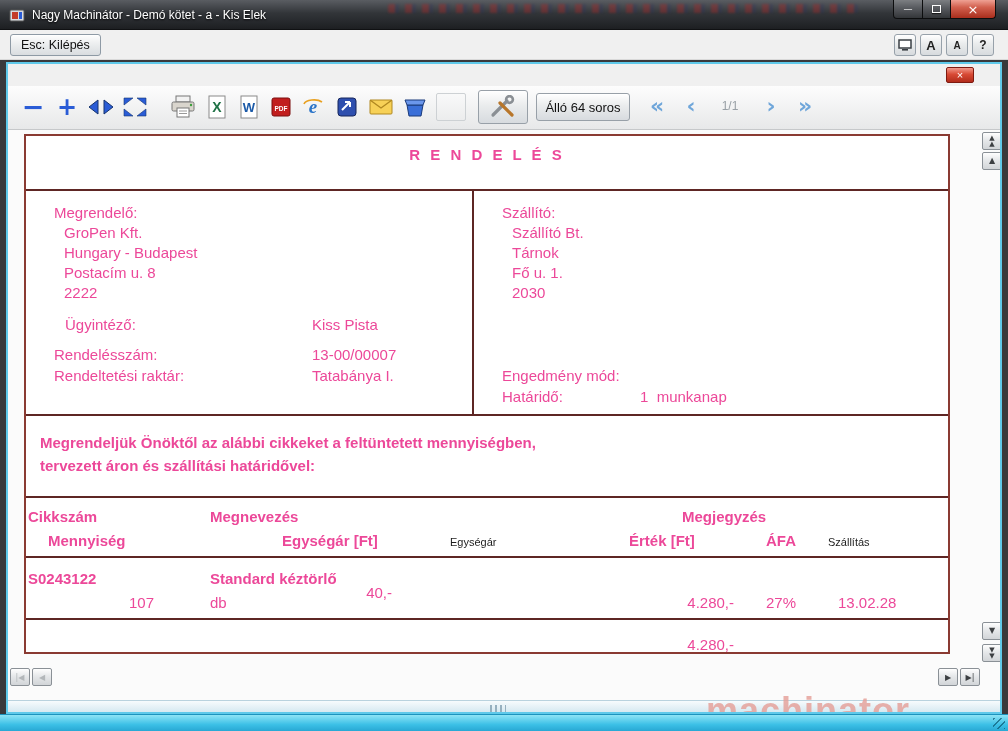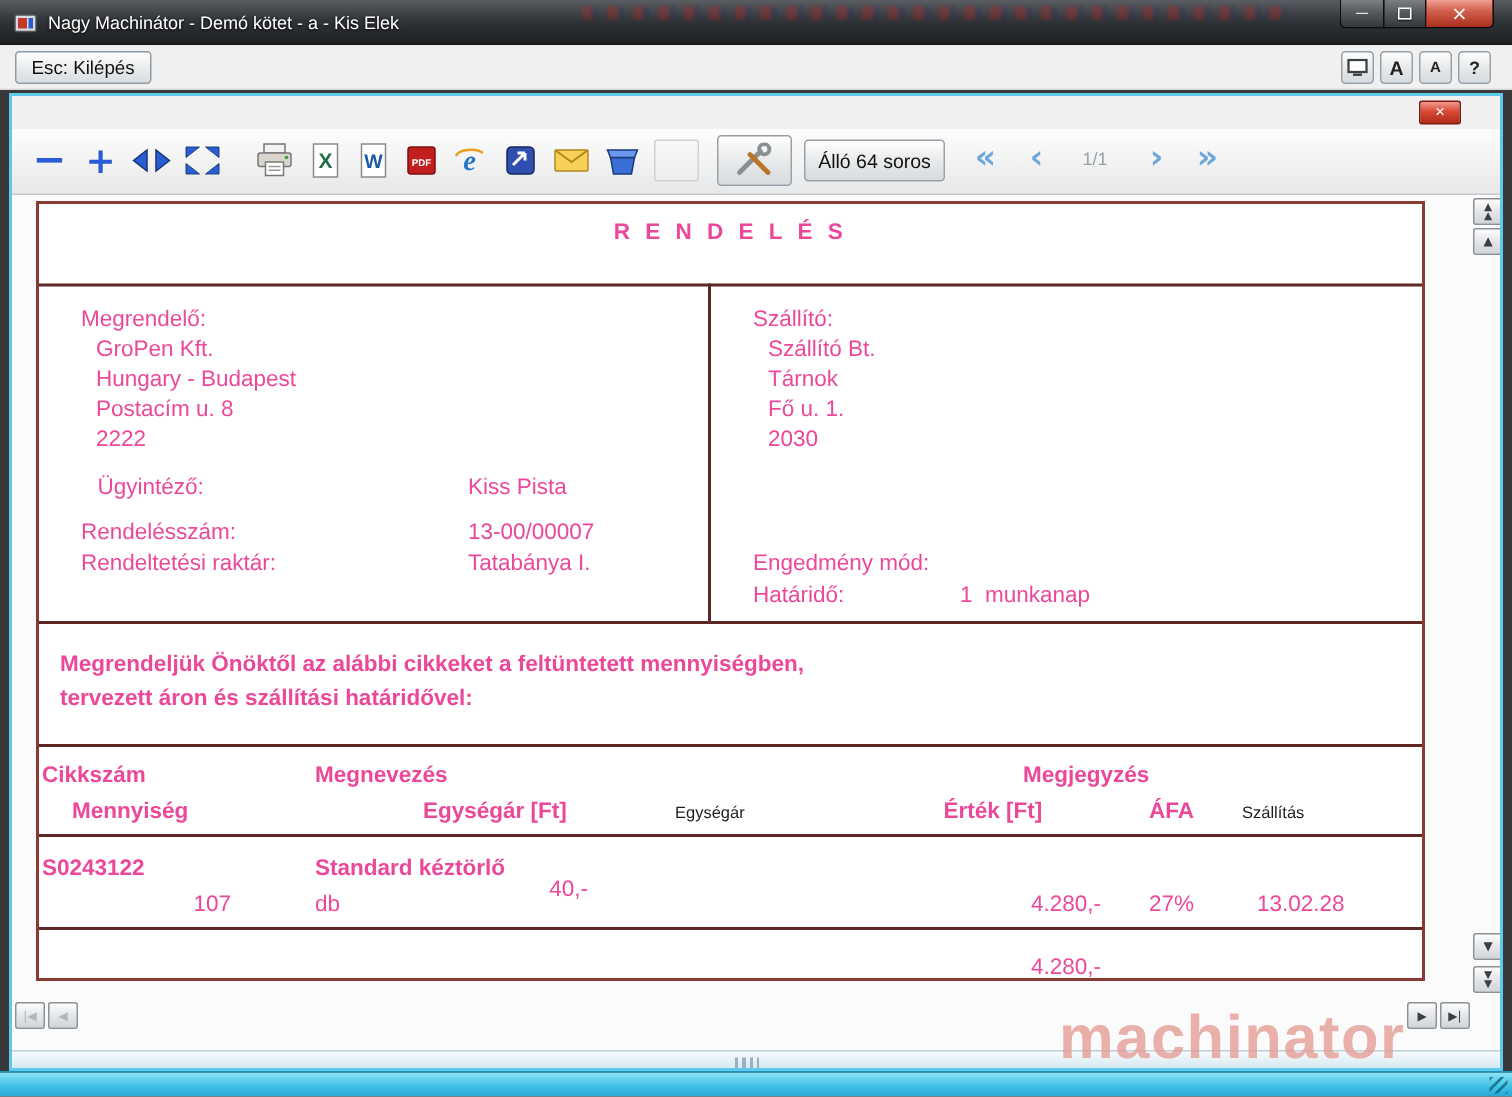--- a/index.html
+++ b/index.html
@@ -77,21 +77,21 @@
   
   .sb,.pg{position:absolute;width:20px;height:18px;border:1px solid #8a9096;border-radius:2px;cursor:pointer;z-index:4;
     background:linear-gradient(#fefefe,#e6e8ea 45%,#d2d5d8);display:flex;align-items:center;justify-content:center;color:#3c3f42}
   .sb{left:974px}
   .sb .one{font-size:8px;line-height:8px}
   .sb .dbl{display:flex;flex-direction:column;align-items:center}
   .sb .dbl i{font-style:normal;font-size:7px;line-height:6px}
   .pg{top:604px;font-size:8px;letter-spacing:0}
   .pg.dis{color:#b3b7ba}
 
-  .watermark{position:absolute;left:698px;top:604px;font-size:41px;font-weight:700;color:#e59e97;opacity:.8;
+  .watermark{position:absolute;left:698px;top:626px;font-size:36px;font-weight:700;color:#e59e97;opacity:.8;
     white-space:nowrap;z-index:3;pointer-events:none;letter-spacing:1px}
 
   .hscroll{position:absolute;left:0;top:636px;width:996px;height:16px;z-index:2;
     background:linear-gradient(#f7fbfd,#dcecf3 60%,#cfe3ec);border-top:1px solid #b9d2de;cursor:pointer}
   .hgrip{position:absolute;left:482px;top:4px;width:16px;height:8px;
     background:repeating-linear-gradient(90deg,#96b0bf 0 2px,transparent 2px 5px)}
 
   .bottomstrip{position:absolute;left:0;top:714px;width:1008px;height:17px;
     background:linear-gradient(#8ee4f6,#3cc0e6 60%,#28a8d4);border-top:1px solid #1d93bd}
   .resize-grip{position:absolute;right:3px;top:3px;width:12px;height:11px;

